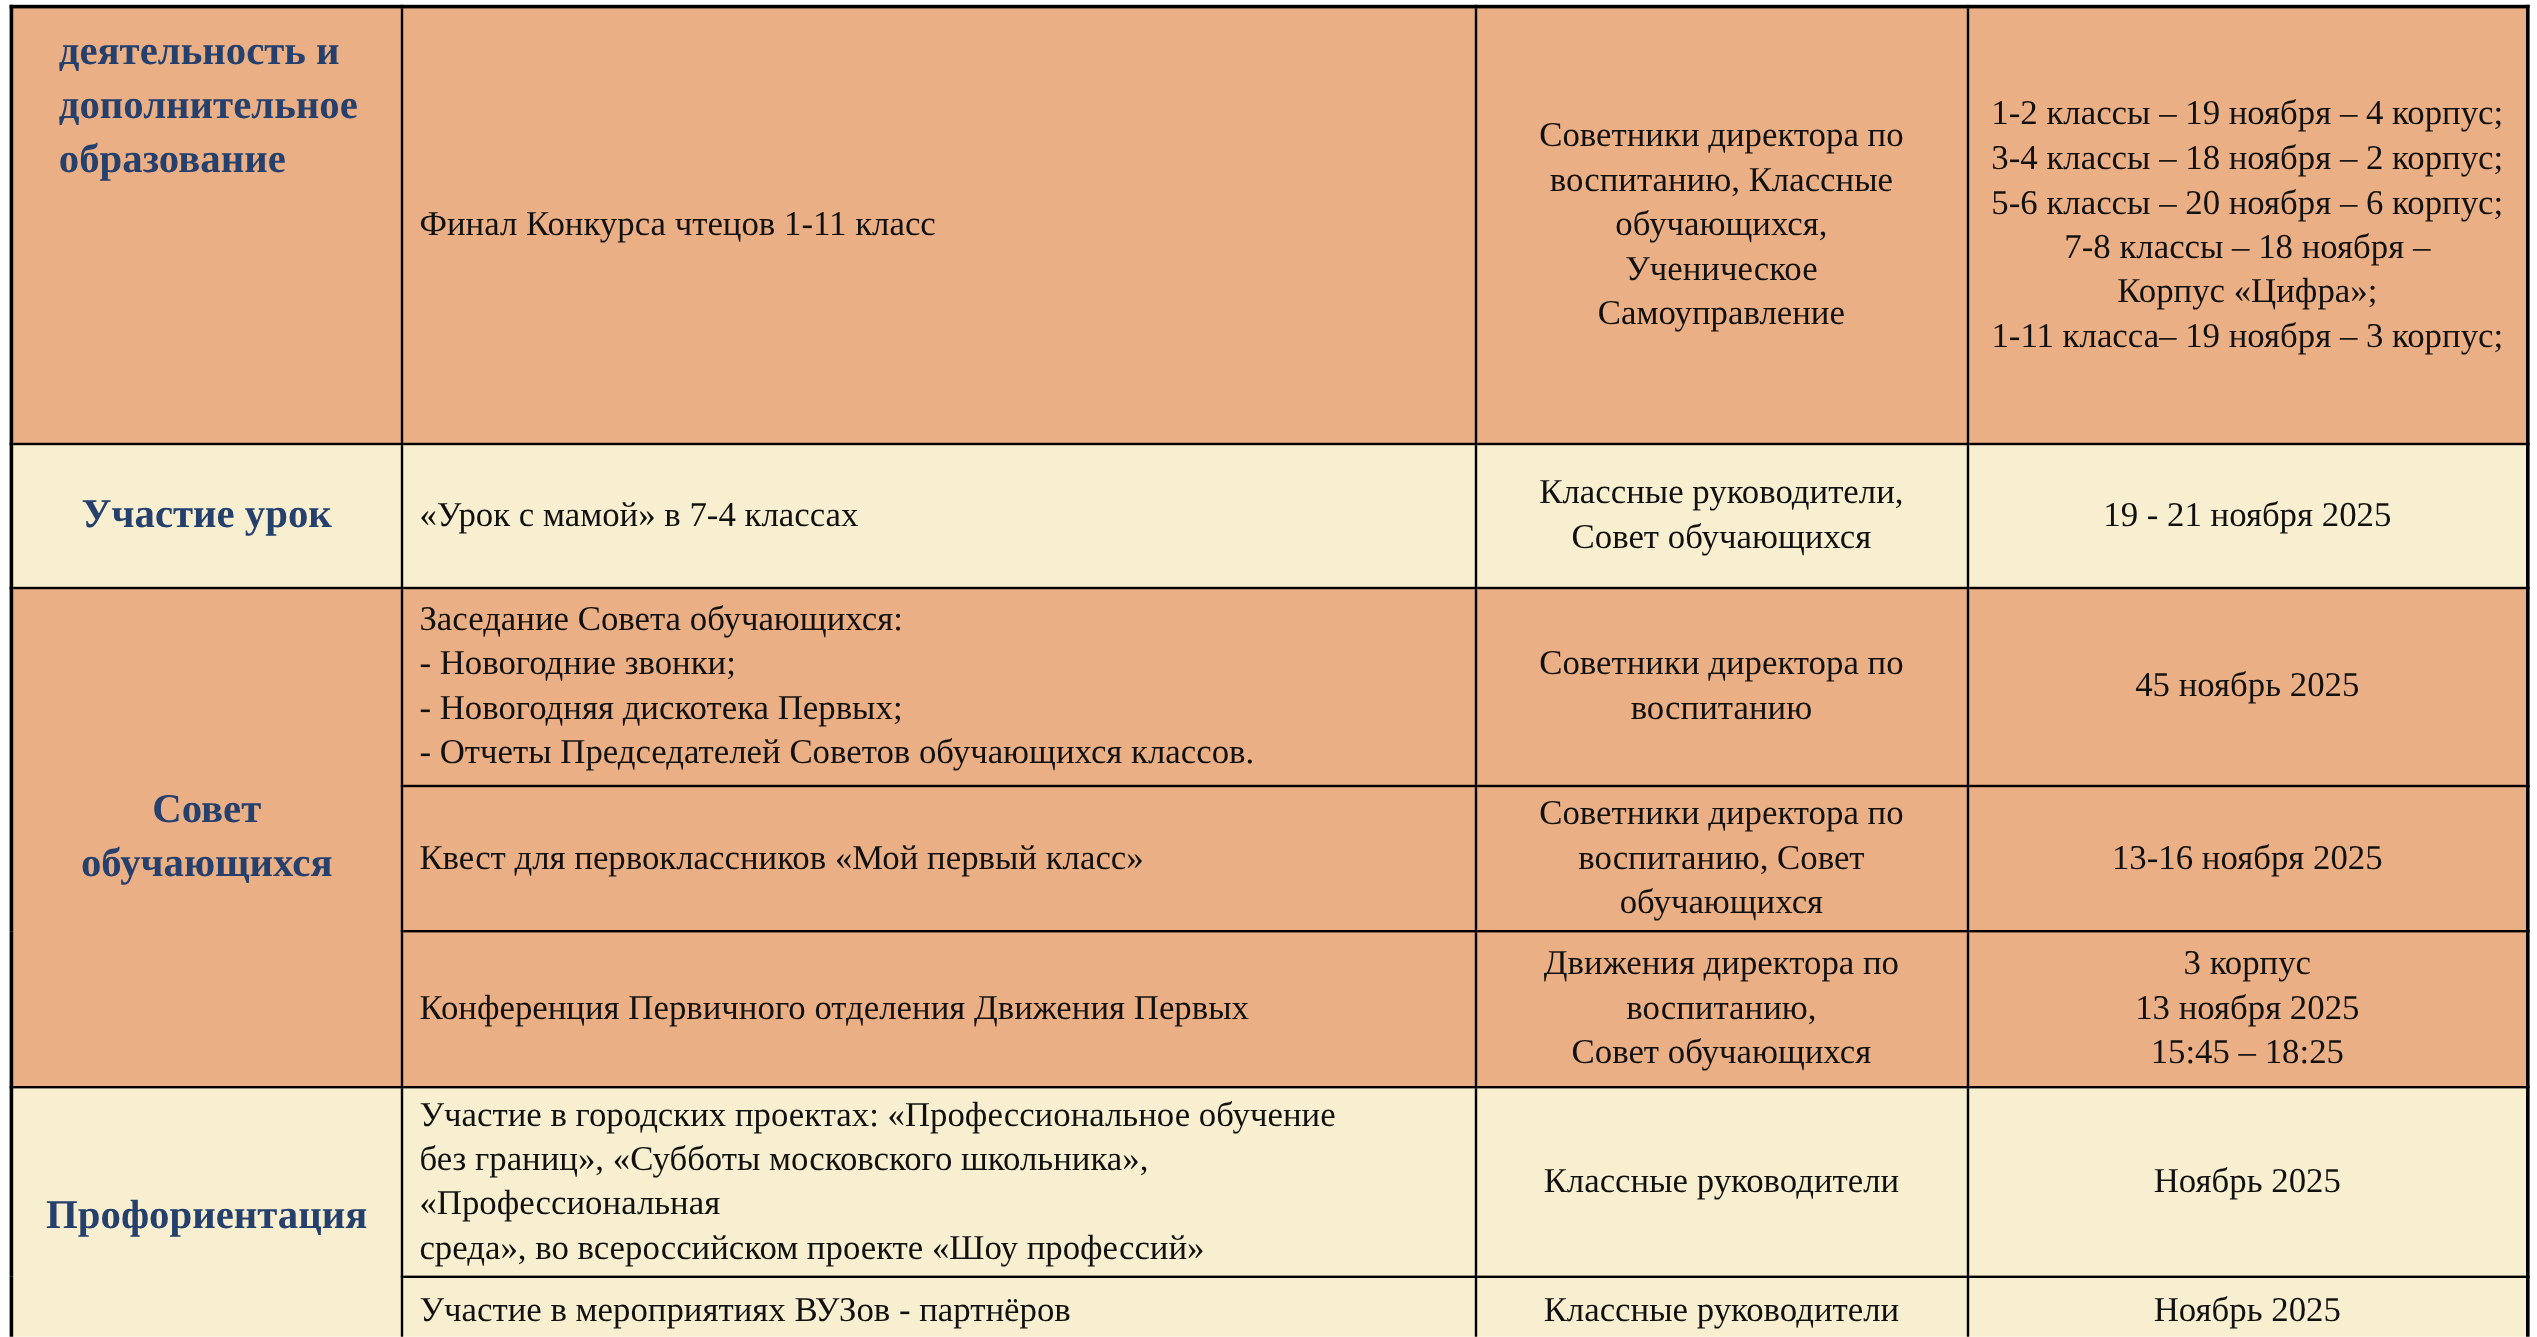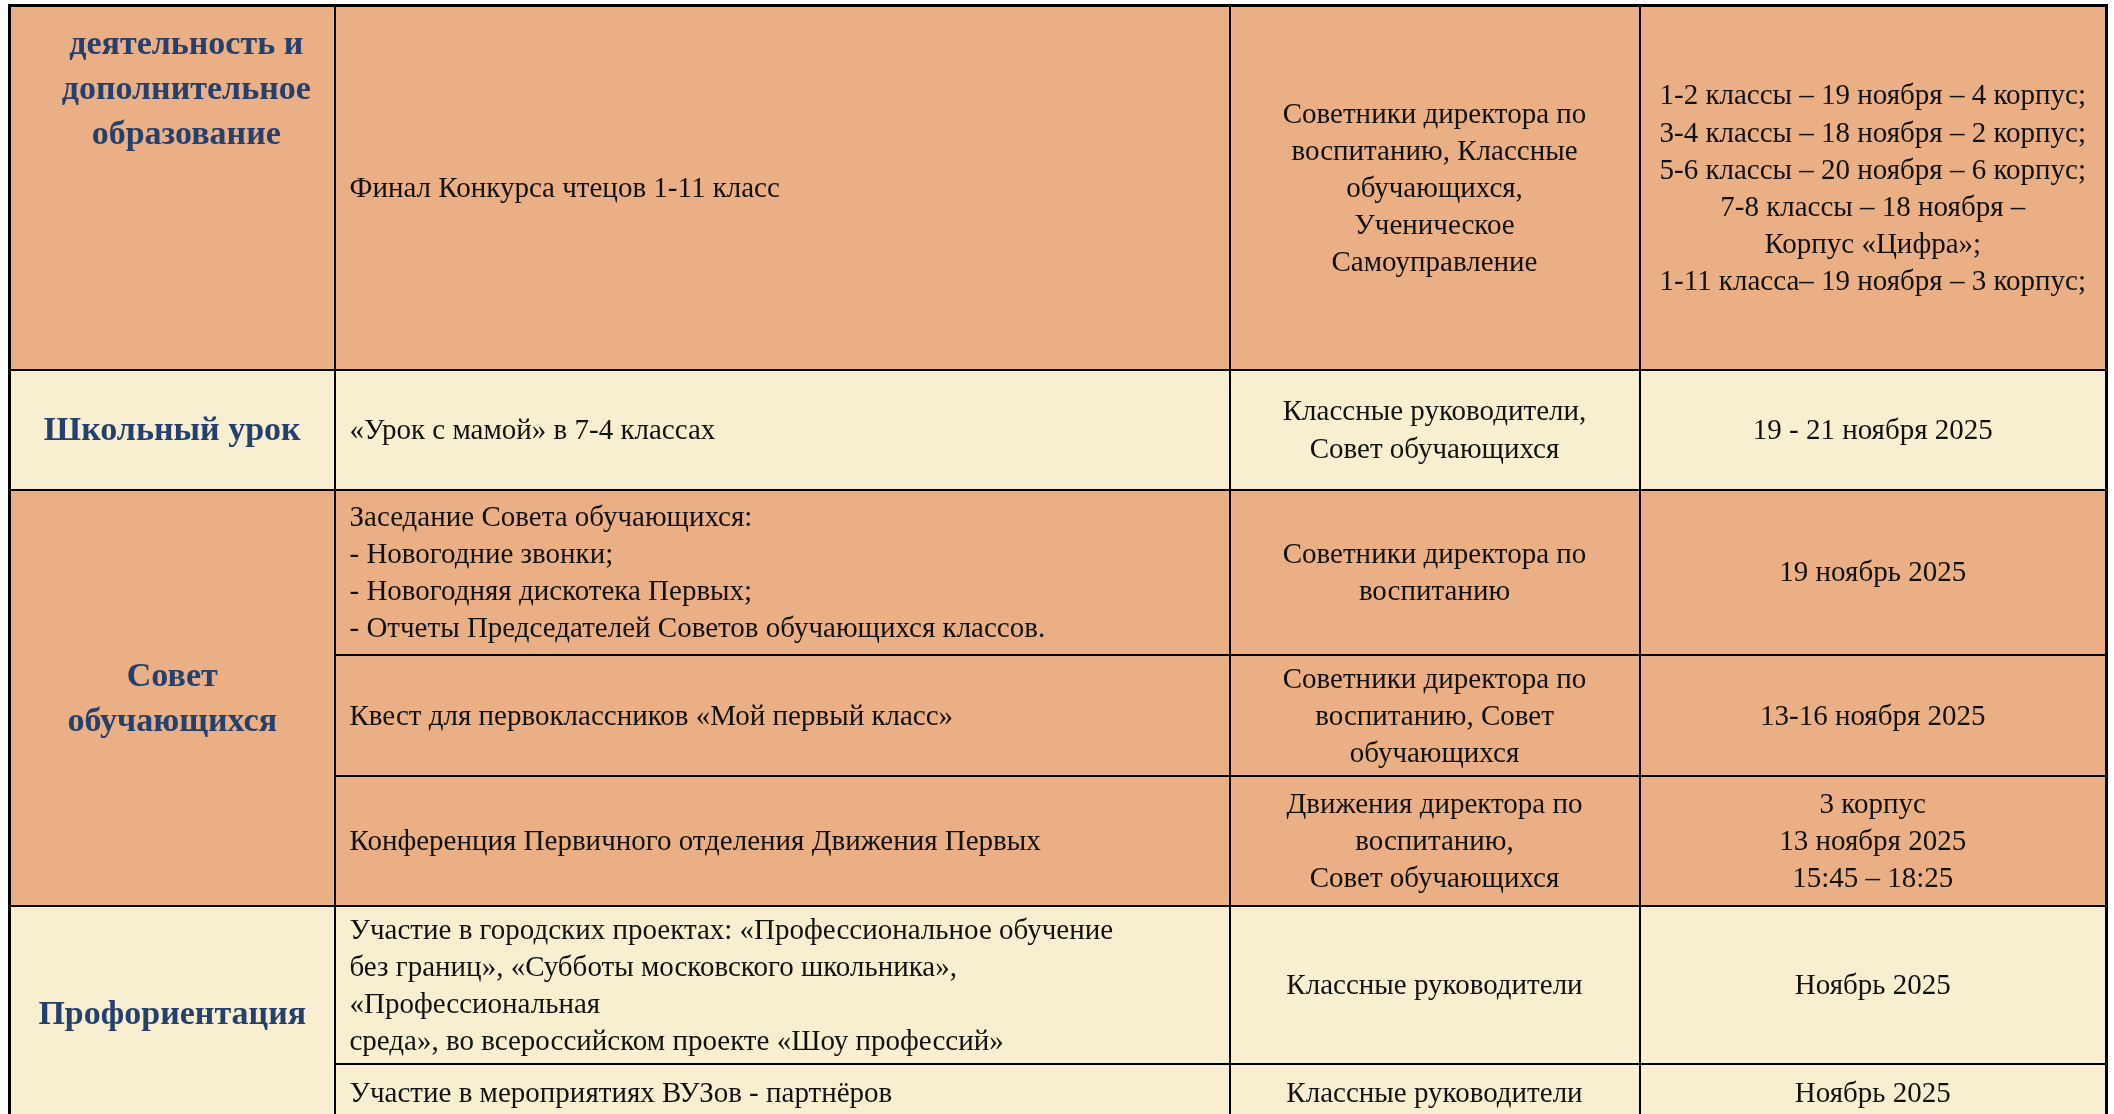--- a/index.html
+++ b/index.html
@@ -38,21 +38,21 @@
   td.cat{
     color:var(--category_text);
     font-weight:bold;
     font-size:34px;
     line-height:1.32;
     text-align:center;
     vertical-align:middle;
   }
   td.cat-top{
     vertical-align:top;
-    text-align:center;
+    text-align:left;
     padding:14px 10px 10px 38px;
   }
   td.event{
     text-align:left;
     padding-left:14px;
   }
   td.resp,td.date{text-align:center;}
   tr.r1{height:364px;}
   tr.r2{height:120px;}
   tr.r3{height:165px;}
@@ -79,34 +79,34 @@
 Ученическое
 Самоуправление</td>
       <td class="date bg-o">1-2 классы – 19 ноября – 4 корпус;
 3-4 классы – 18 ноября – 2 корпус;
 5-6 классы – 20 ноября – 6 корпус;
 7-8 классы – 18 ноября –
 Корпус «Цифра»;
 1-11 класса– 19 ноября – 3 корпус;</td>
     </tr>
     <tr class="r2">
-      <td class="cat bg-c">Школьный урок</td>
+      <td class="cat bg-c">Участие урок</td>
       <td class="event bg-c">«Урок с мамой» в 7-4 классах</td>
       <td class="resp bg-c">Классные руководители,
 Совет обучающихся</td>
       <td class="date bg-c">19 - 21 ноября 2025</td>
     </tr>
     <tr class="r3">
       <td class="cat bg-o" rowspan="3">Совет обучающихся</td>
       <td class="event bg-o">Заседание Совета обучающихся:
 - Новогодние звонки;
 - Новогодняя дискотека Первых;
 - Отчеты Председателей Советов обучающихся классов.</td>
       <td class="resp bg-o">Советники директора по воспитанию</td>
-      <td class="date bg-o">19 ноябрь 2025</td>
+      <td class="date bg-o">45 ноябрь 2025</td>
     </tr>
     <tr class="r4">
       <td class="event bg-o">Квест для первоклассников «Мой первый класс»</td>
       <td class="resp bg-o">Советники директора по воспитанию, Совет обучающихся</td>
       <td class="date bg-o">13-16 ноября 2025</td>
     </tr>
     <tr class="r5">
       <td class="event bg-o">Конференция Первичного отделения Движения Первых</td>
       <td class="resp bg-o">Движения директора по воспитанию,
 Совет обучающихся</td>

